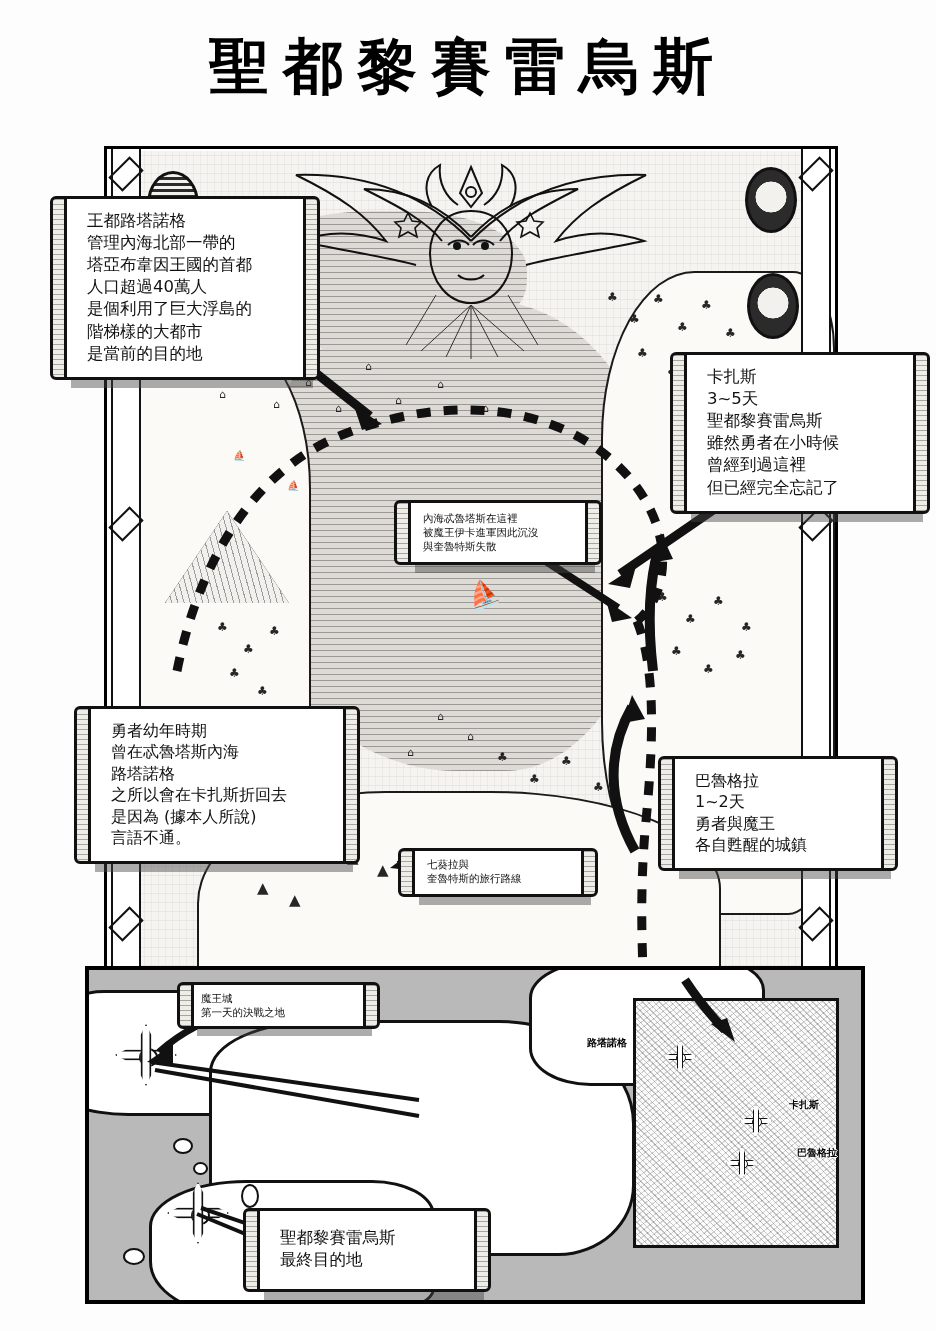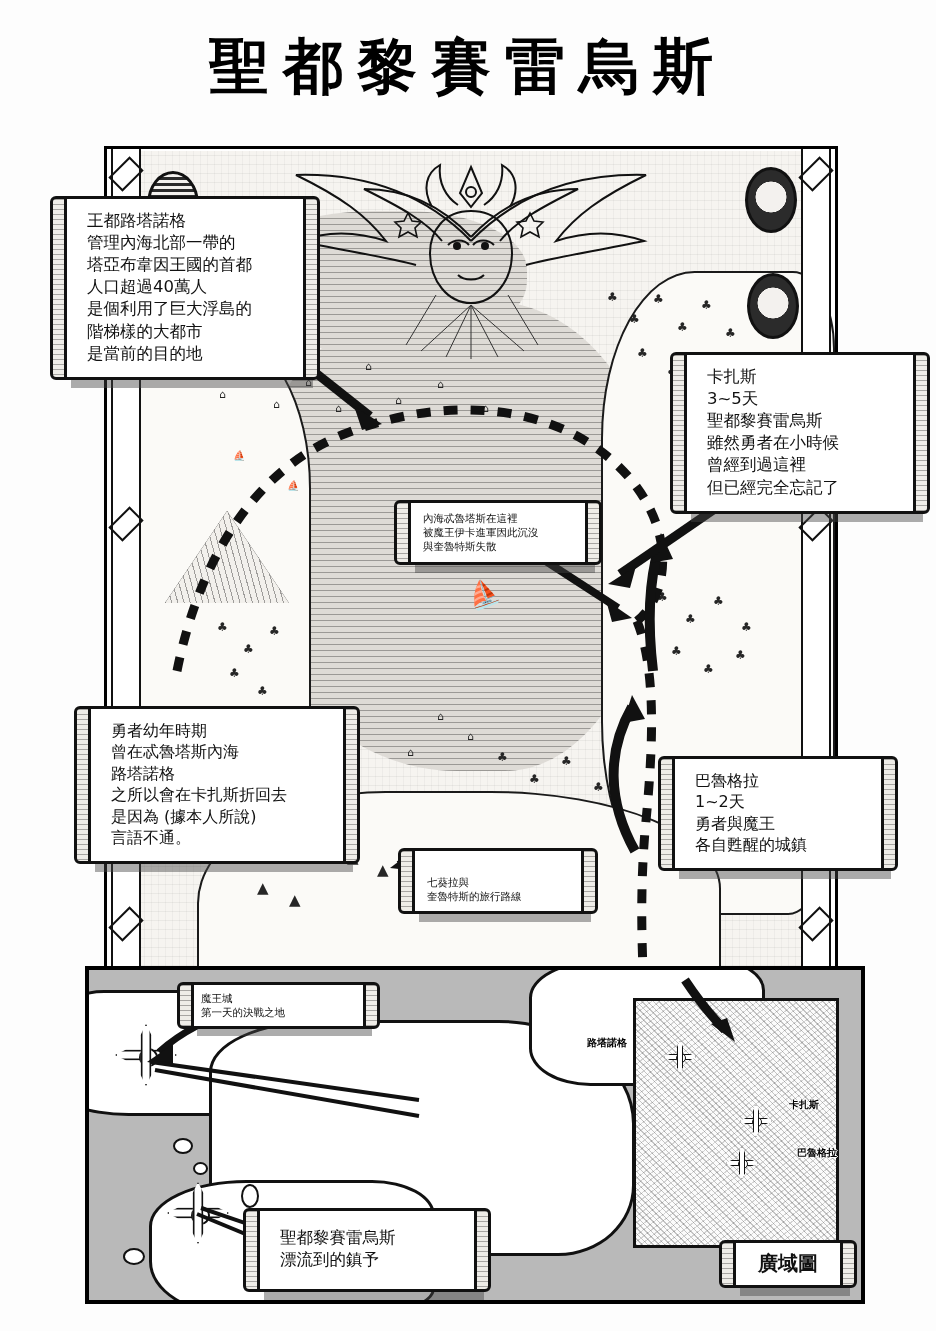--- a/index.html
+++ b/index.html
@@ -362,21 +362,21 @@
   <div class="ln">言語不通。</div>
 </div>
 
 <div class="scroll s-mid" style="left:672px;top:756px;width:172px;">
   <div class="ln">巴魯格拉</div>
   <div class="ln">1~2天</div>
   <div class="ln">勇者與魔王</div>
   <div class="ln">各自甦醒的城鎮</div>
 </div>
 
-<div class="scroll s-xs" style="left:412px;top:848px;width:144px;padding:24px 10px 8px 12px;">
+<div class="scroll s-xs" style="left:412px;top:848px;width:144px;padding:7px 10px 8px 12px;font-family:Liberation Serif, serif;">
   <div class="ln">七葵拉與</div>
   <div class="ln">奎魯特斯的旅行路線</div>
 </div>
 <svg style="position:absolute;left:388px;top:842px;width:40px;height:40px;z-index:28;" viewBox="0 0 40 40">
   <path d="M36 10 L10 22" stroke="#111" stroke-width="6" fill="none"></path>
   <polygon points="2,26 18,14 20,28" fill="#111"></polygon>
 </svg>
 
 <div id="bottom-panel">
 
@@ -409,34 +409,31 @@
   </svg>
 
   <div class="scroll s-xs" style="left:102px;top:12px;width:152px;padding:6px 10px 7px 7px;box-shadow:6px 7px 0 rgba(70,70,70,.45);">
     <div class="ln">魔王城</div>
     <div class="ln">第一天的決戰之地</div>
   </div>
 
 
   <div class="scroll s-big" style="left:168px;top:238px;width:180px;padding:16px 14px 18px 20px;">
     <div class="ln">聖都黎賽雷烏斯</div>
-    <div class="ln">漂流到的鎮予</div>
+    <div class="ln">最終目的地</div>
   </div>
 
   <div id="inset">
     <div class="inset-star" style="left:34px;top:46px;">
         <i></i>
       </div>
     <div class="inset-star" style="left:110px;top:110px;">
         <i></i>
       </div>
     <div class="inset-star" style="left:96px;top:152px;">
         <i></i>
       </div>
   </div>
   <div class="inset-label" style="right:234px;top:66px;">路塔諾格</div>
   <div class="inset-label" style="right:42px;top:128px;">卡扎斯</div>
   <div class="inset-label" style="right:24px;top:176px;">巴魯格拉</div>
 
-  <div class="scroll" id="widearea">
-    <div class="ln">廣域圖</div>
-  </div>
 </div>
 
 </body></html>

